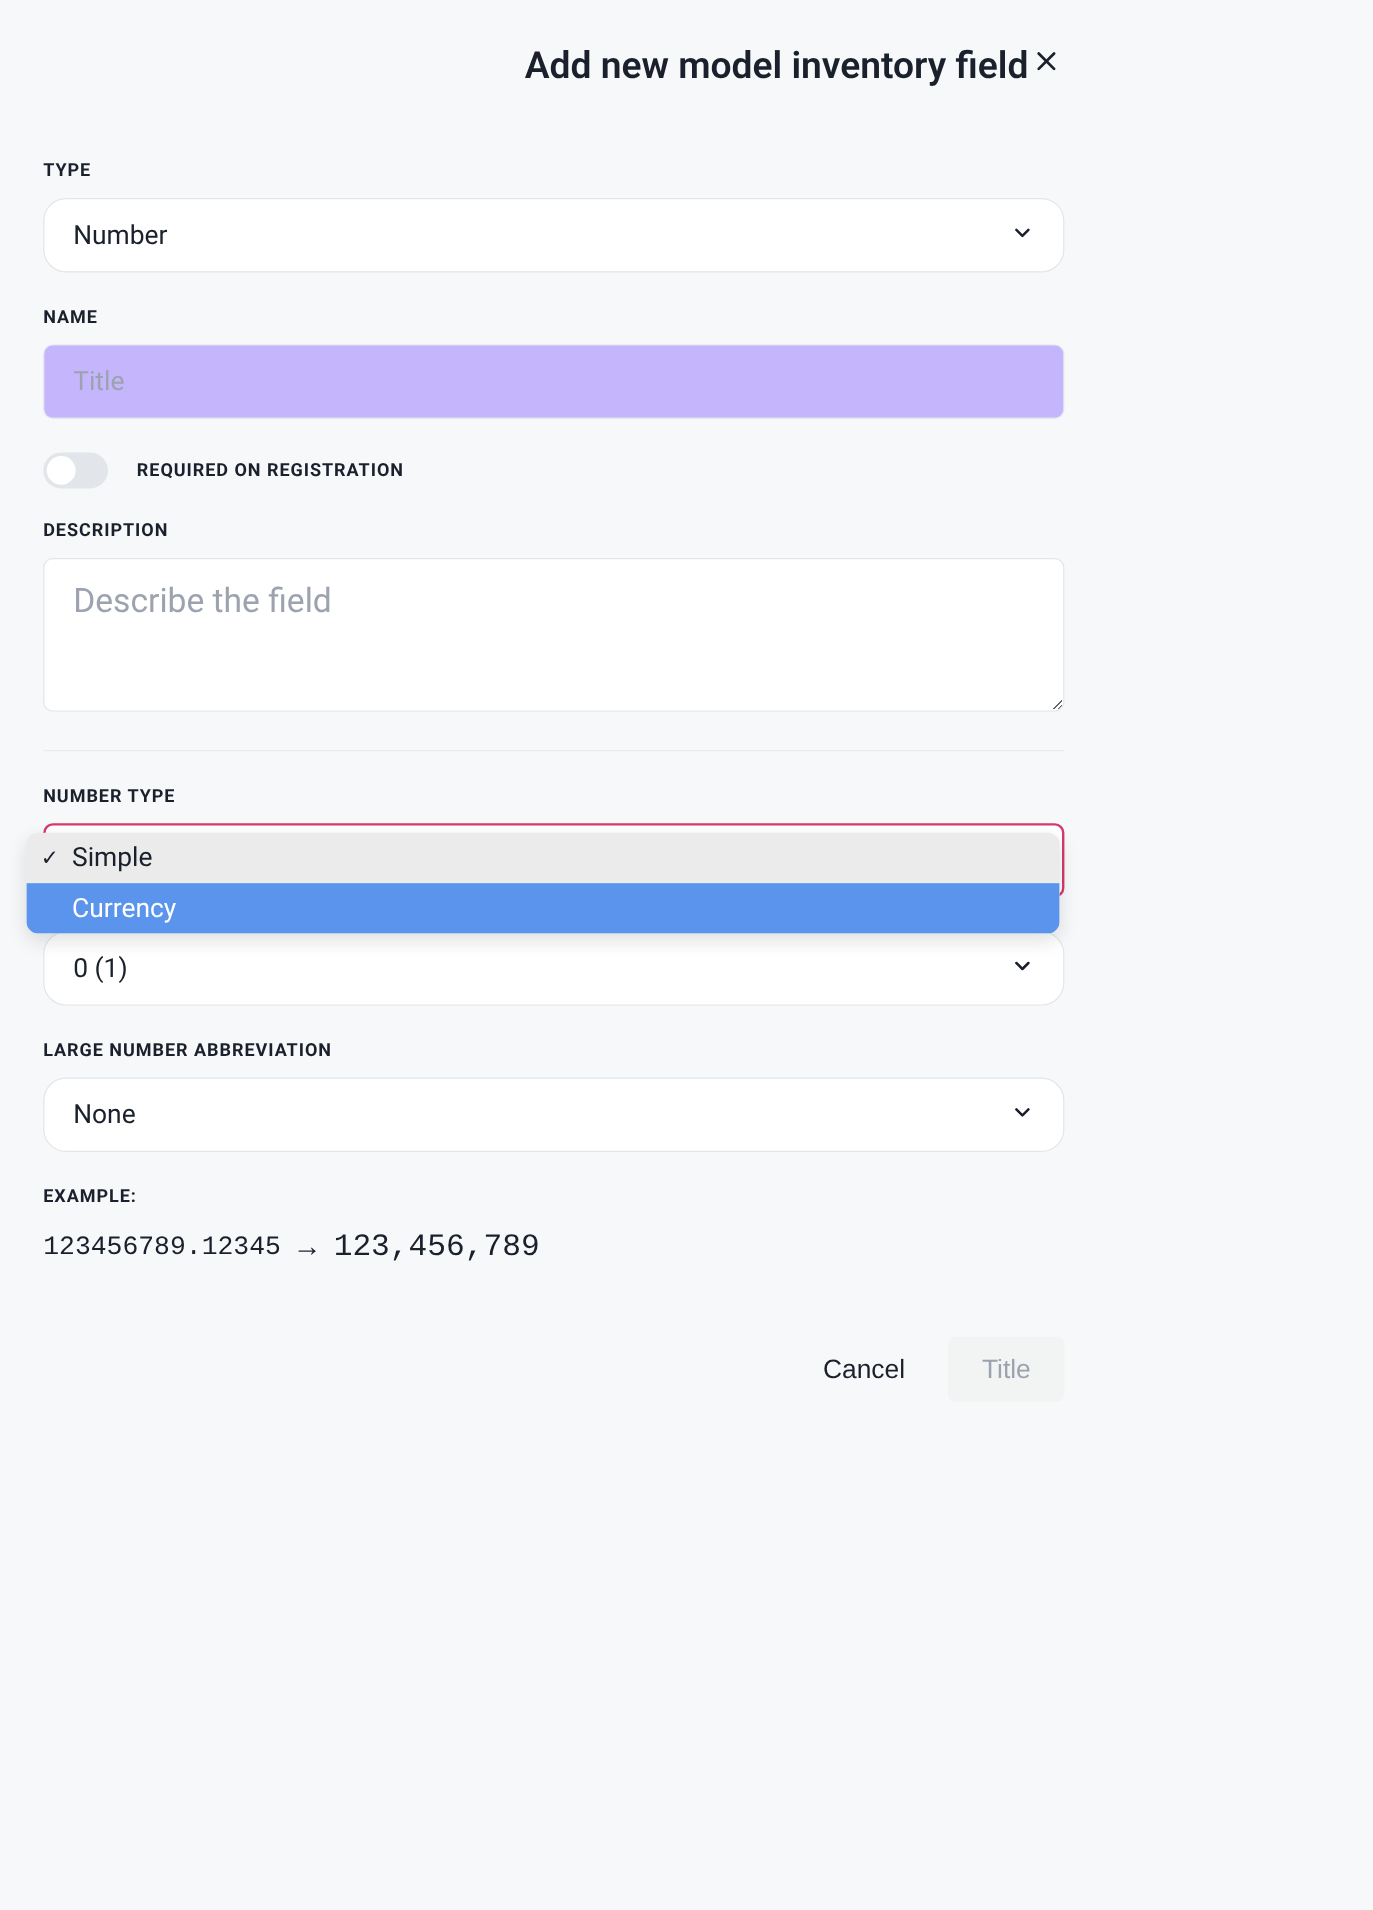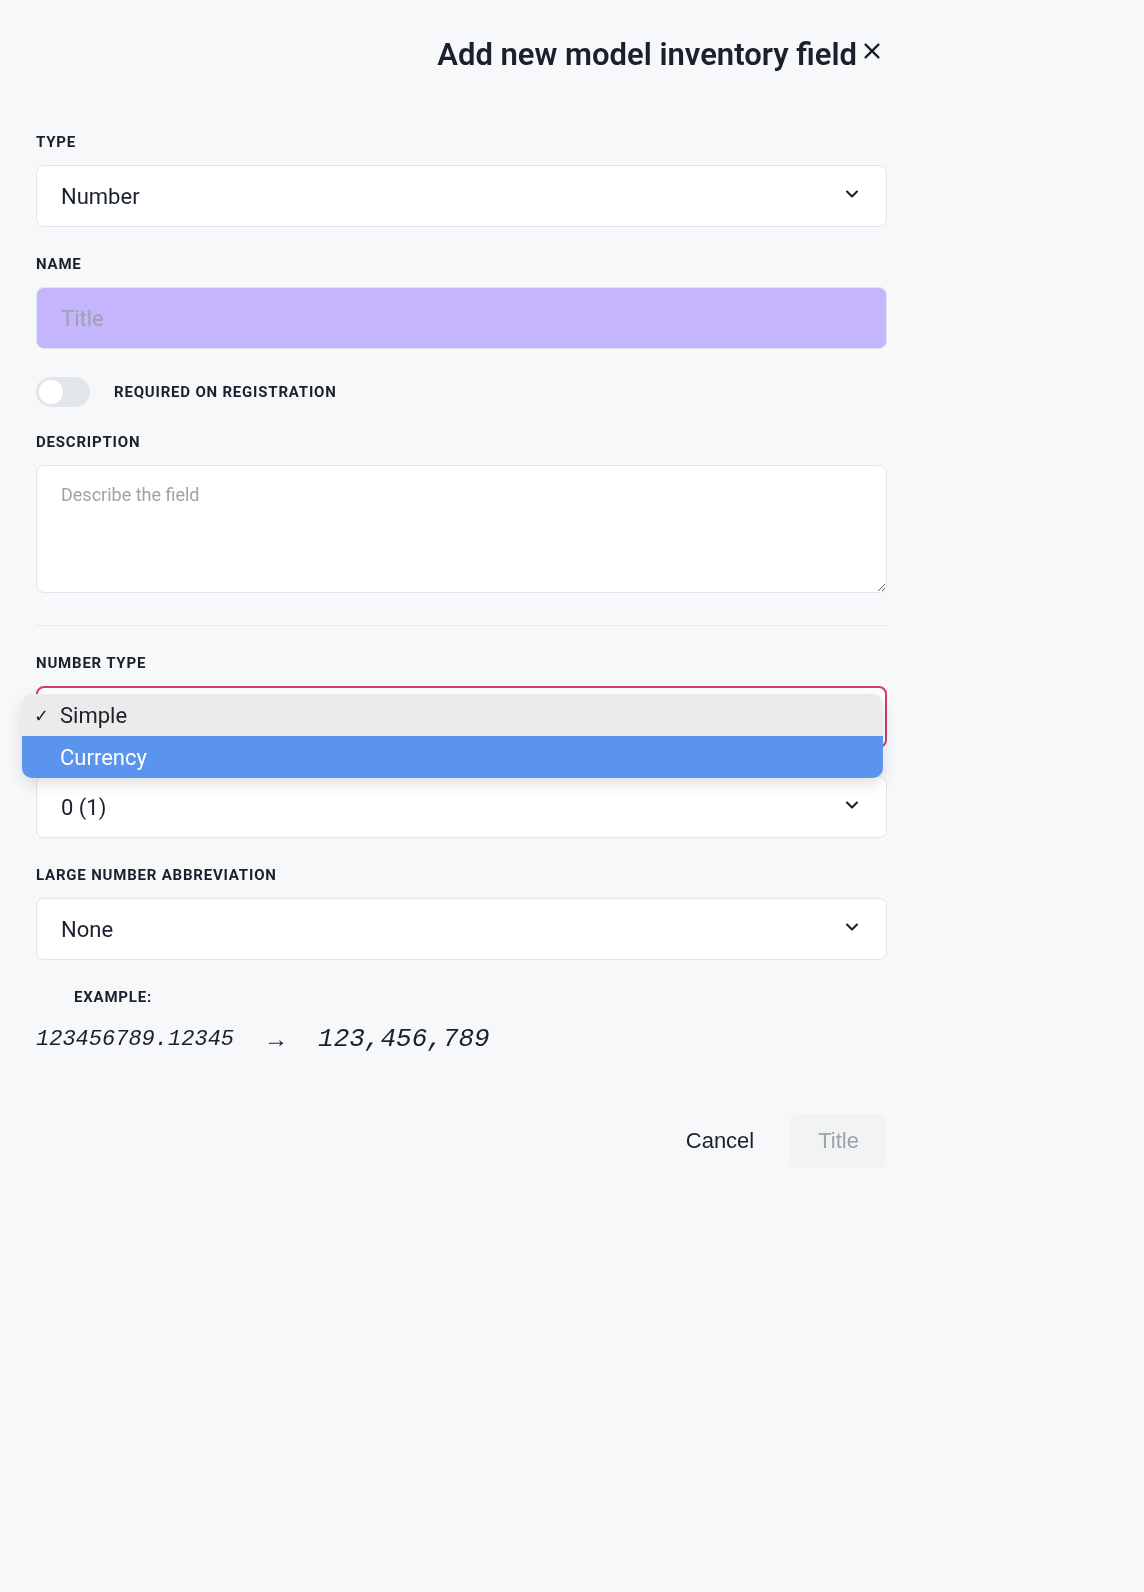--- a/index.html
+++ b/index.html
@@ -56,21 +56,21 @@
       text-transform: uppercase;
       margin-bottom: 14px;
       display: block;
     }
     
     .select-control {
       width: 100%;
       height: 62px;
       background: #ffffff;
       border: 1px solid #e2e6ea;
-      border-radius: 8px;
+      border-radius: 19px;
       display: flex;
       align-items: center;
       justify-content: space-between;
       padding: 0 24px;
       cursor: pointer;
     }
     
     .select-value {
       font-size: 22px;
       color: #1a202c;
@@ -133,21 +133,21 @@
       text-transform: uppercase;
     }
     
     .textarea-input {
       width: 100%;
       height: 128px;
       background: #ffffff;
       border: 1px solid #e2e6ea;
       border-radius: 8px;
       padding: 18px 24px;
-      font-size: 18px;
+      font-size: 28px;
       color: #1a202c;
       outline: none;
       font-family: inherit;
       resize: vertical;
     }
     
     .textarea-input::placeholder {
       color: #9ca3af;
     }
     
@@ -226,28 +226,26 @@
     }
     
     .example-label {
       font-size: 15px;
       font-weight: 700;
       letter-spacing: 0.8px;
       color: #1a202c;
       text-transform: uppercase;
       margin-bottom: 18px;
       display: block;
-      margin-left: 38px;
     }
     
     .example-content {
       display: flex;
       align-items: center;
-      gap: 30px;
-      font-style: italic;
+      gap: 10px;
     }
     
     .example-input {
       font-family: "SFMono-Regular", Consolas, "Liberation Mono", Menlo, monospace;
       font-size: 22px;
       color: #1a202c;
     }
     
     .arrow {
       font-size: 24px;

